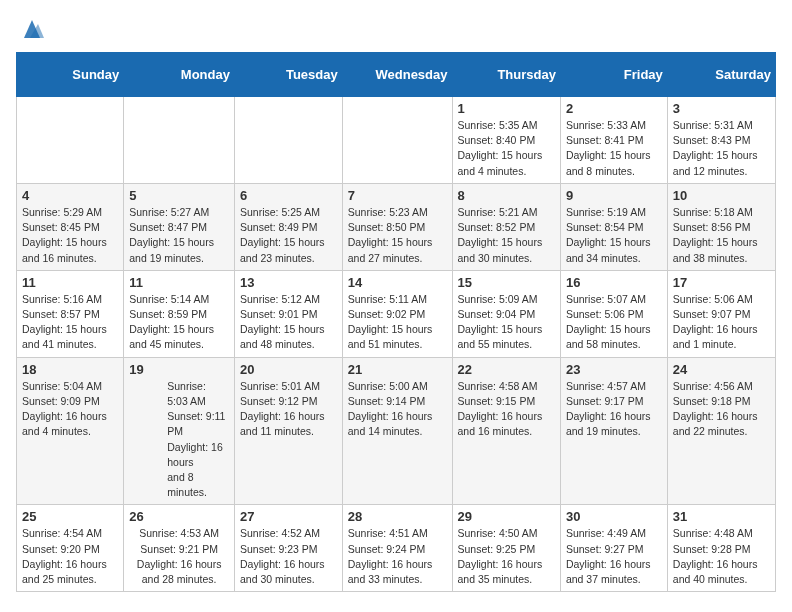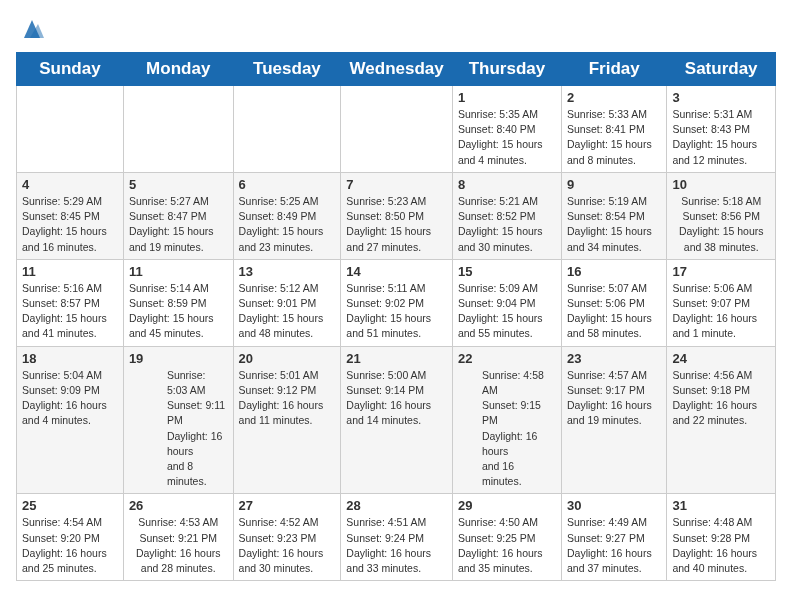--- a/index.html
+++ b/index.html
@@ -48,24 +48,24 @@
       color: #555;
     }
     .calendar {
       width: 100%;
       border-collapse: collapse;
       border: 1px solid #ccc;
     }
     .calendar th {
       background: #1a6ab0;
       color: #fff;
-      font-size: 17px;
-      font-weight: bold;
-      padding: 6px 4px;
-      text-align: center;
+      font-size: 13px;
+      font-weight: bold;
+      padding: 14px 4px;
+      text-align: right;
       border: 1px solid #1a6ab0;
     }
     .calendar td {
       vertical-align: top;
       border: 1px solid #ccc;
       padding: 4px 5px;
       width: 113px;
       min-height: 90px;
       background: #fff;
       font-size: 11px;
@@ -192,21 +192,21 @@
         </td>
         <td>
           <span class="day-number">9</span>
           <div class="day-info" style="white-space: pre-line;">Sunrise: 5:19 AM
 Sunset: 8:54 PM
 Daylight: 15 hours
 and 34 minutes.</div>
         </td>
         <td>
           <span class="day-number">10</span>
-          <div class="day-info" style="white-space: pre-line; text-align: center;">Sunrise: 5:18 AM
+          <div class="day-info" style="white-space: pre-line;">Sunrise: 5:18 AM
 Sunset: 8:56 PM
 Daylight: 15 hours
 and 38 minutes.</div>
         </td>
       </tr>
       <tr class="row-white">
         <td>
           <span class="day-number">11</span>
           <div class="day-info" style="white-space: pre-line;">Sunrise: 5:16 AM
 Sunset: 8:57 PM
@@ -280,21 +280,21 @@
         </td>
         <td>
           <span class="day-number">21</span>
           <div class="day-info" style="white-space: pre-line;">Sunrise: 5:00 AM
 Sunset: 9:14 PM
 Daylight: 16 hours
 and 14 minutes.</div>
         </td>
         <td>
           <span class="day-number">22</span>
-          <div class="day-info" style="white-space: pre-line; margin-left: 24px;">Sunrise: 4:58 AM
+          <div class="day-info" style="white-space: pre-line;">Sunrise: 4:58 AM
 Sunset: 9:15 PM
 Daylight: 16 hours
 and 16 minutes.</div>
         </td>
         <td>
           <span class="day-number">23</span>
           <div class="day-info" style="white-space: pre-line;">Sunrise: 4:57 AM
 Sunset: 9:17 PM
 Daylight: 16 hours
 and 19 minutes.</div>

